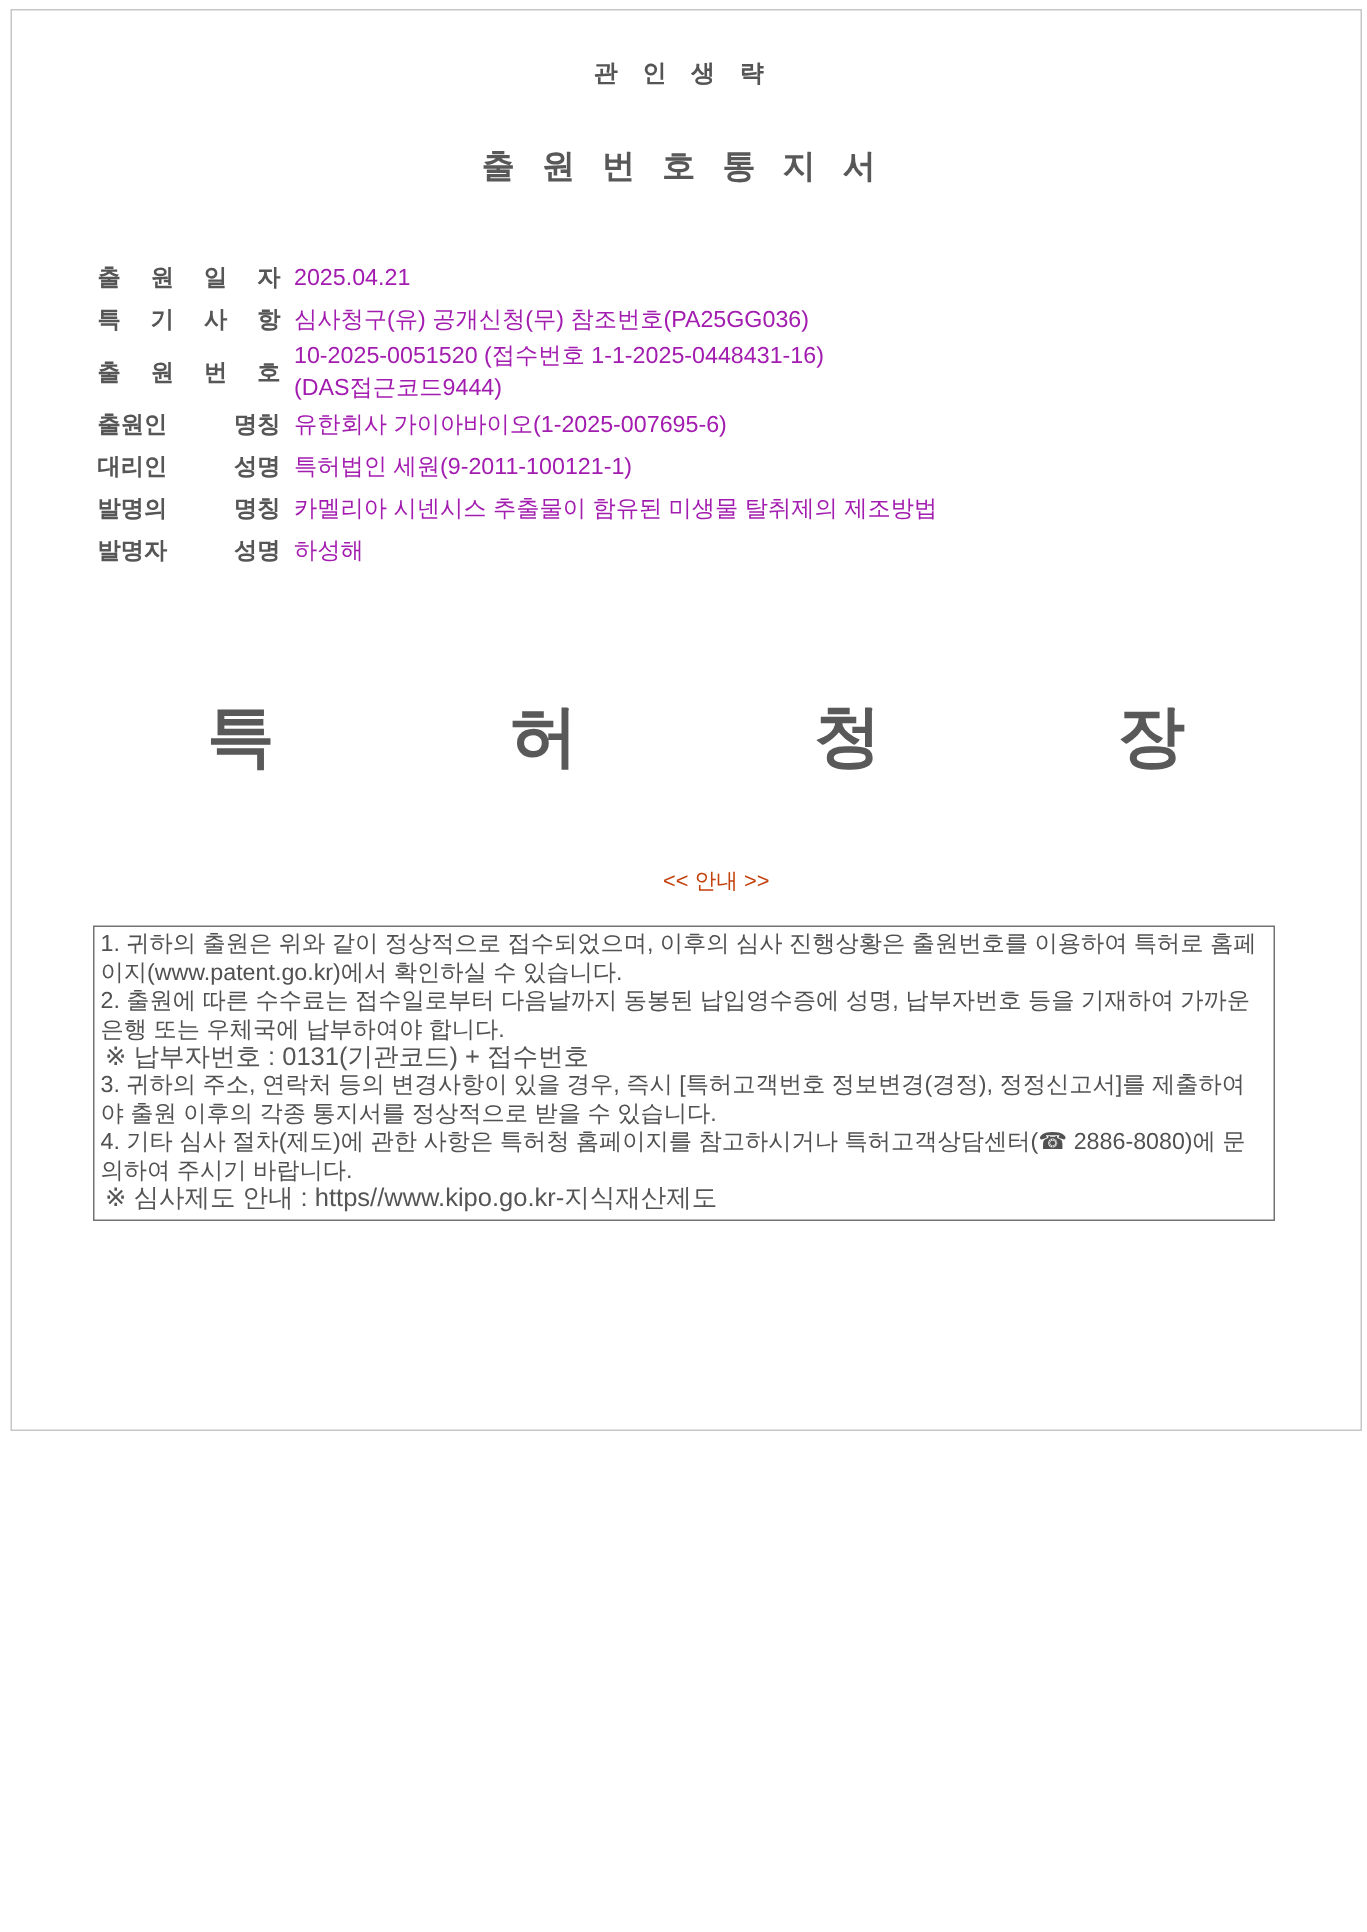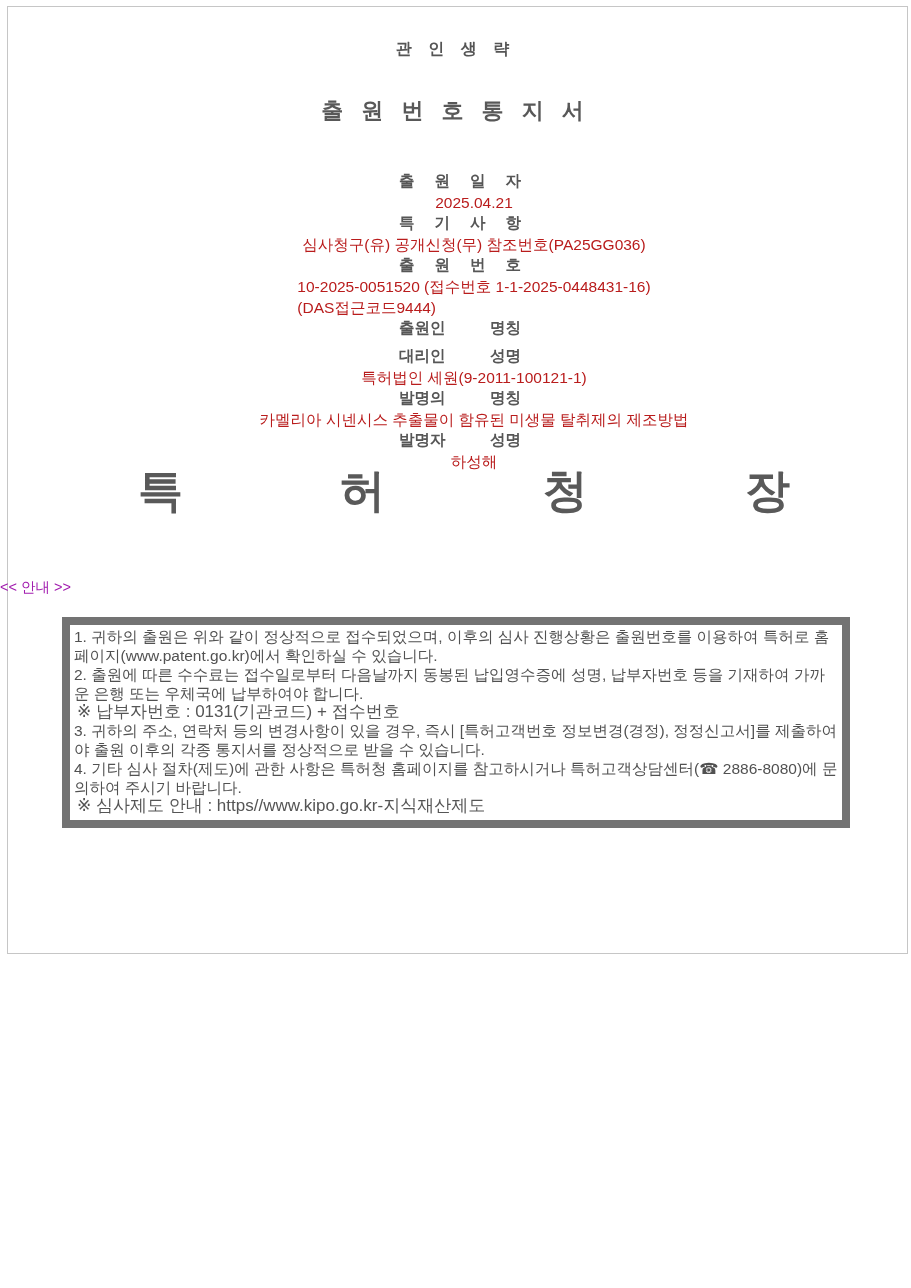--- a/index.html
+++ b/index.html
@@ -41,54 +41,55 @@
   }
   .fields {
     position: absolute;
     left: 65px; top: 171px; width: 790px;
   }
   .field-row {
     display: flex;
     align-items: center;
     min-height: 28px;
     font-size: 15.5px;
-    flex-direction: column;
   }
   .field-label {
     flex: none;
     width: 122px;
     font-weight: bold;
     text-align: justify;
     text-align-last: justify;
     color: #565656;
   }
   .field-value {
-    margin-left: 28px;
+    margin-left: 9px;
     line-height: 21px;
-    color: #b91c1c;
+    color: #a21caf;
   }
   .issuer {
     position: absolute;
     top: 461px; left: 138px; width: 652px;
     display: flex;
     justify-content: space-between;
     font-size: 45px;
     font-weight: bold;
     color: #595959;
   }
   .notice-heading {
     position: absolute;
     top: 578px; left: 0; width: 100%;
+    text-align: center;
     font-size: 14.5px;
-    color: #a21caf;
+    color: #c2410c;
+    padding-left: 44px;
   }
   .notice-box {
     position: absolute;
     left: 62px; top: 617px; width: 788px;
-    border: 8px solid #737373;
+    border: 1px solid #737373;
     padding: 2px 4px 5px 4px;
     font-size: 15.5px;
     line-height: 19px;
     color: #515151;
   }
   .notice-box p { margin: 0; }
   .notice-box p.note {
     font-size: 17px;
     line-height: 18px;
     padding-left: 3px;
@@ -116,20 +117,21 @@
     </div>
     <div class="field-row">
       <div class="field-label">출 원 번 호</div>
       <div class="field-value">
         <div>10-2025-0051520 (접수번호 1-1-2025-0448431-16)</div>
         <div>(DAS접근코드9444)</div>
       </div>
     </div>
     <div class="field-row">
       <div class="field-label">출원인 명칭</div>
+      <div class="field-value">유한회사 가이아바이오(1-2025-007695-6)</div>
     </div>
     <div class="field-row">
       <div class="field-label">대리인 성명</div>
       <div class="field-value">특허법인 세원(9-2011-100121-1)</div>
     </div>
     <div class="field-row">
       <div class="field-label">발명의 명칭</div>
       <div class="field-value">카멜리아 시넨시스 추출물이 함유된 미생물 탈취제의 제조방법</div>
     </div>
     <div class="field-row">

